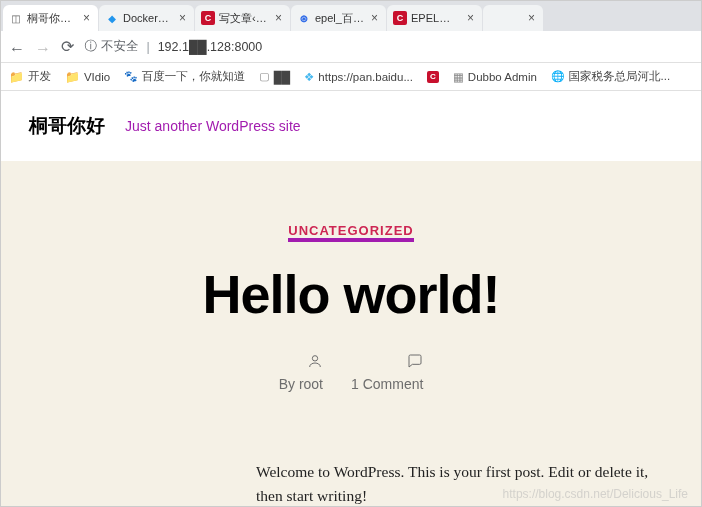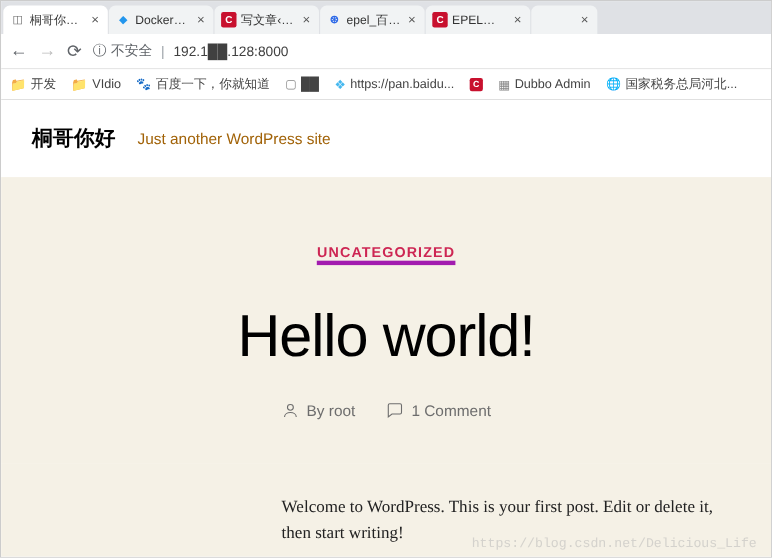--- a/index.html
+++ b/index.html
@@ -28,33 +28,33 @@
     .bookmarks { display: flex; align-items: center; background: #fff; height: 28px; padding: 0 8px; gap: 14px; border-bottom: 1px solid #e0e0e0; font-size: 11.5px; color: #444; }
     .bk-item { display: flex; align-items: center; gap: 4px; cursor: pointer; white-space: nowrap; }
     .bk-folder { color: #f8bd42; font-size: 12px; }
     .bk-globe { color: #888; font-size: 11px; }
     .bk-baidu-paw { color: #3385ff; font-size: 11px; }
     
     
     .page { background: #fff; }
     .site-header { display: flex; align-items: center; padding: 22px 28px; gap: 20px; background: #fff; }
     .site-title { font-weight: 700; font-size: 19px; color: #000; }
-    .site-tagline { font-size: 14px; color: #a16207; }
+    .site-tagline { font-size: 14px; color: #a21caf; }
     
     .hero { background: #f5f1e6; padding: 60px 20px 40px; text-align: center; }
     .cat-link { color: #cd2653; font-size: 13px; font-weight: 600; letter-spacing: 1px; text-decoration: none; border-bottom: 4px solid #a21caf; cursor: pointer; }
-    .post-title { font-size: 54px; font-weight: 400; color: #000; margin-top: 36px; letter-spacing: -1px; }
+    .post-title { font-size: 54px; font-weight: 700; color: #000; margin-top: 24px; letter-spacing: -1px; }
     .meta { display: flex; align-items: center; justify-content: center; gap: 28px; margin-top: 28px; color: #6d6d6d; font-size: 14px; }
-    .meta-item { display: flex; align-items: flex-end; gap: 7px; }
+    .meta-item { display: flex; align-items: flex-end; gap: 7px; flex-direction: column; }
     .meta-item svg { stroke: #6d6d6d; fill: none; stroke-width: 1.5; }
     
     .content { background: #f5f1e6; padding: 28px 0 40px; }
     .content-inner { max-width: 420px; margin: 0 0 0 255px; font-family: Liberation Serif, serif; font-size: 15.5px; color: #222; line-height: 1.55; text-align: left; }
     
-    .watermark { position: absolute; bottom: 6px; right: 14px; font-size: 12px; color: rgba(180,180,180,0.5); font-family: Liberation Mono, monospace; }
+    .watermark { position: absolute; bottom: 6px; right: 14px; font-size: 12px; color: rgba(180,180,180,0.5); font-family: Liberation Sans, sans-serif; }
   </style>
 </head>
 <body>
 
 <div class="tab-strip">
   <div class="tab active">
     <span class="tab-favicon fv-wp">◫</span>
     <span class="tab-title">桐哥你好 – Ju</span>
     <span class="tab-close">×</span>
   </div>

